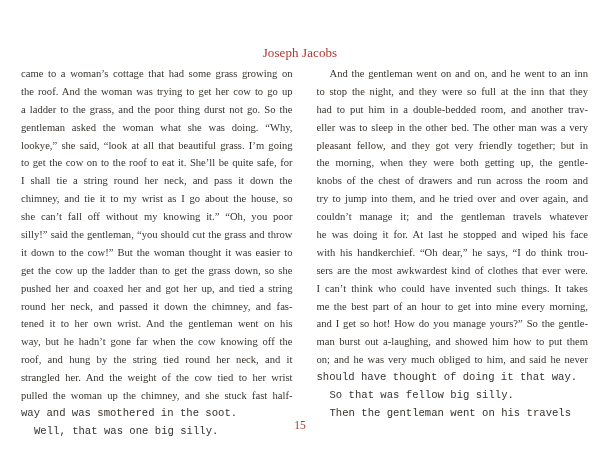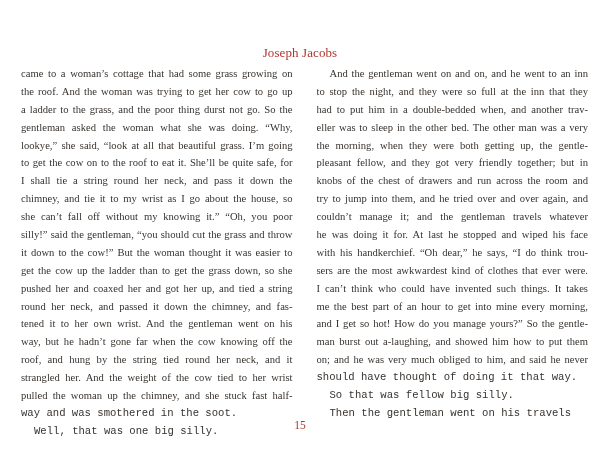--- a/index.html
+++ b/index.html
@@ -71,24 +71,24 @@
         <div class="line just">way, but he hadn’t gone far when the cow knowing off the</div>
         <div class="line just">roof, and hung by the string tied round her neck, and it</div>
         <div class="line just">strangled her. And the weight of the cow tied to her wrist</div>
         <div class="line just">pulled the woman up the chimney, and she stuck fast half-</div>
         <div class="line last">way and was smothered in the soot.</div>
         <div class="line last indent">Well, that was one big silly.</div>
       </div>
     <div class="col">
         <div class="line just indent">And the gentleman went on and on, and he went to an inn</div>
         <div class="line just">to stop the night, and they were so full at the inn that they</div>
-        <div class="line just">had to put him in a double-bedded when, and another trav-</div>
+        <div class="line just">had to put him in a double-bedded room, and another trav-</div>
         <div class="line just">eller was to sleep in the other bed. The other man was a very</div>
+        <div class="line just">pleasant fellow, and they got very friendly together; but in</div>
         <div class="line just">the morning, when they were both getting up, the gentle-</div>
-        <div class="line just">pleasant fellow, and they got very friendly together; but in</div>
         <div class="line just">knobs of the chest of drawers and run across the room and</div>
         <div class="line just">try to jump into them, and he tried over and over again, and</div>
         <div class="line just">couldn’t manage it; and the gentleman travels whatever</div>
         <div class="line just">he was doing it for. At last he stopped and wiped his face</div>
         <div class="line just">with his handkerchief. “Oh dear,” he says, “I do think trou-</div>
         <div class="line just">sers are the most awkwardest kind of clothes that ever were.</div>
         <div class="line just">I can’t think who could have invented such things. It takes</div>
         <div class="line just">me the best part of an hour to get into mine every morning,</div>
         <div class="line just">and I get so hot! How do you manage yours?” So the gentle-</div>
         <div class="line just">man burst out a-laughing, and showed him how to put them</div>

